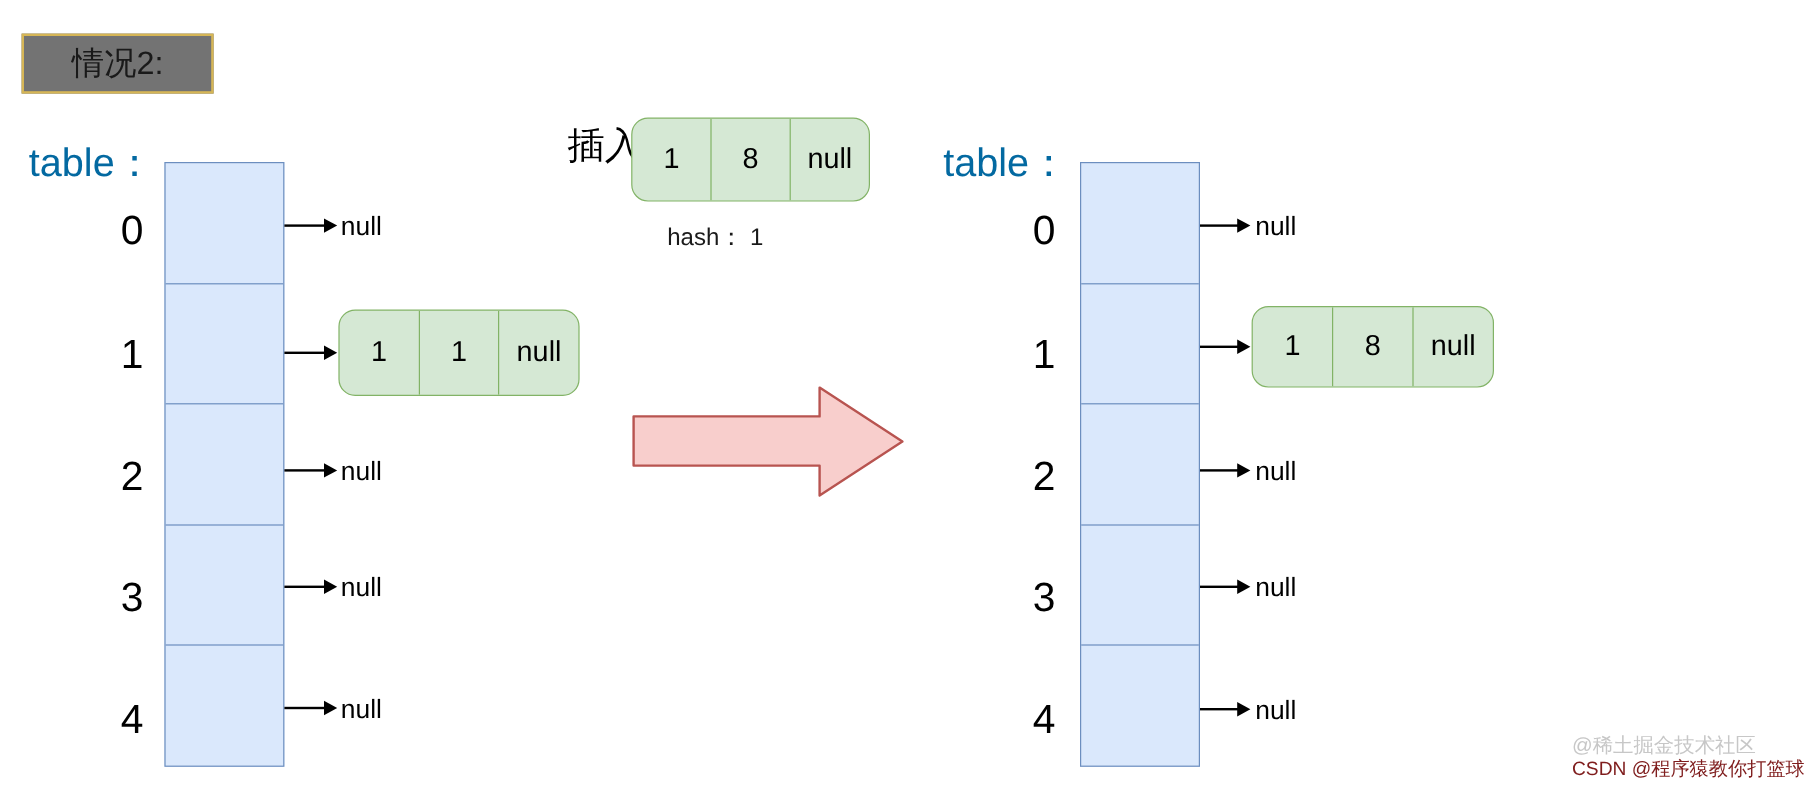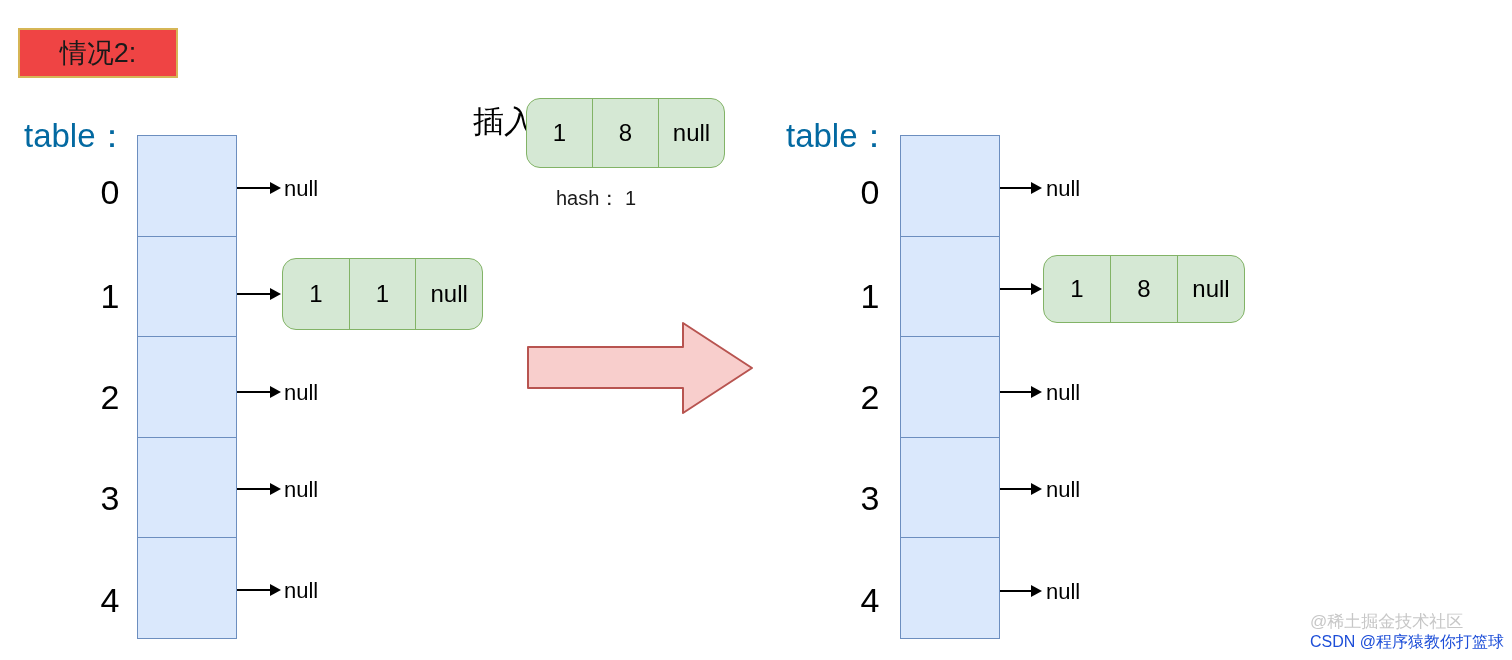--- a/index.html
+++ b/index.html
@@ -2,21 +2,21 @@
 <html><head>
 <meta charset="utf-8">
 <style>
   html,body{margin:0;padding:0;background:#fff;}
   .canvas{
     position:relative;width:1512px;height:660px;background:#ffffff;overflow:hidden;
     font-family:"Liberation Sans","DejaVu Sans",sans-serif;color:#000;
   }
   .case-box{
     position:absolute;left:18px;top:28px;width:160px;height:50px;
-    background:#ef4444;border:2px solid #d6b656;box-sizing:border-box;
+    background:#737373;border:2px solid #d6b656;box-sizing:border-box;
     display:flex;align-items:center;justify-content:center;
     font-size:27px;color:#1a1a1a;
   }
   .table-label{position:absolute;font-size:33px;line-height:1;color:#0369a1;}
   .array{
     position:absolute;width:100px;height:504px;box-sizing:border-box;
     display:flex;flex-direction:column;
     background:#dae8fc;border:1px solid #6c8ebf;
   }
   .array .cell{flex:1;border-bottom:1px solid #6c8ebf;}
@@ -38,21 +38,21 @@
   }
   .node .ncell + .ncell{border-left:1px solid #82b366;}
   .insert-label{position:absolute;font-size:31px;line-height:1;color:#000;margin-left:36px;}
   .hash-label{position:absolute;font-size:20px;line-height:1;color:#1a1a1a;margin-left:16px;}
   .big-arrow-svg{position:absolute;left:523px;top:318px;}
   .watermark{
     position:absolute;right:8px;top:612px;line-height:1.2;
     color:#c7c7c7;
   }
   .watermark .wm1{font-size:17px;}
-  .watermark .wm2{font-size:16px;color:#1d4ed8;}
+  .watermark .wm2{font-size:16px;color:#7f1d1d;}
 </style>
 </head>
 <body>
 
 <div class="canvas">
 
   <div class="case-box">
     <span>情况2:</span>
   </div>
 

